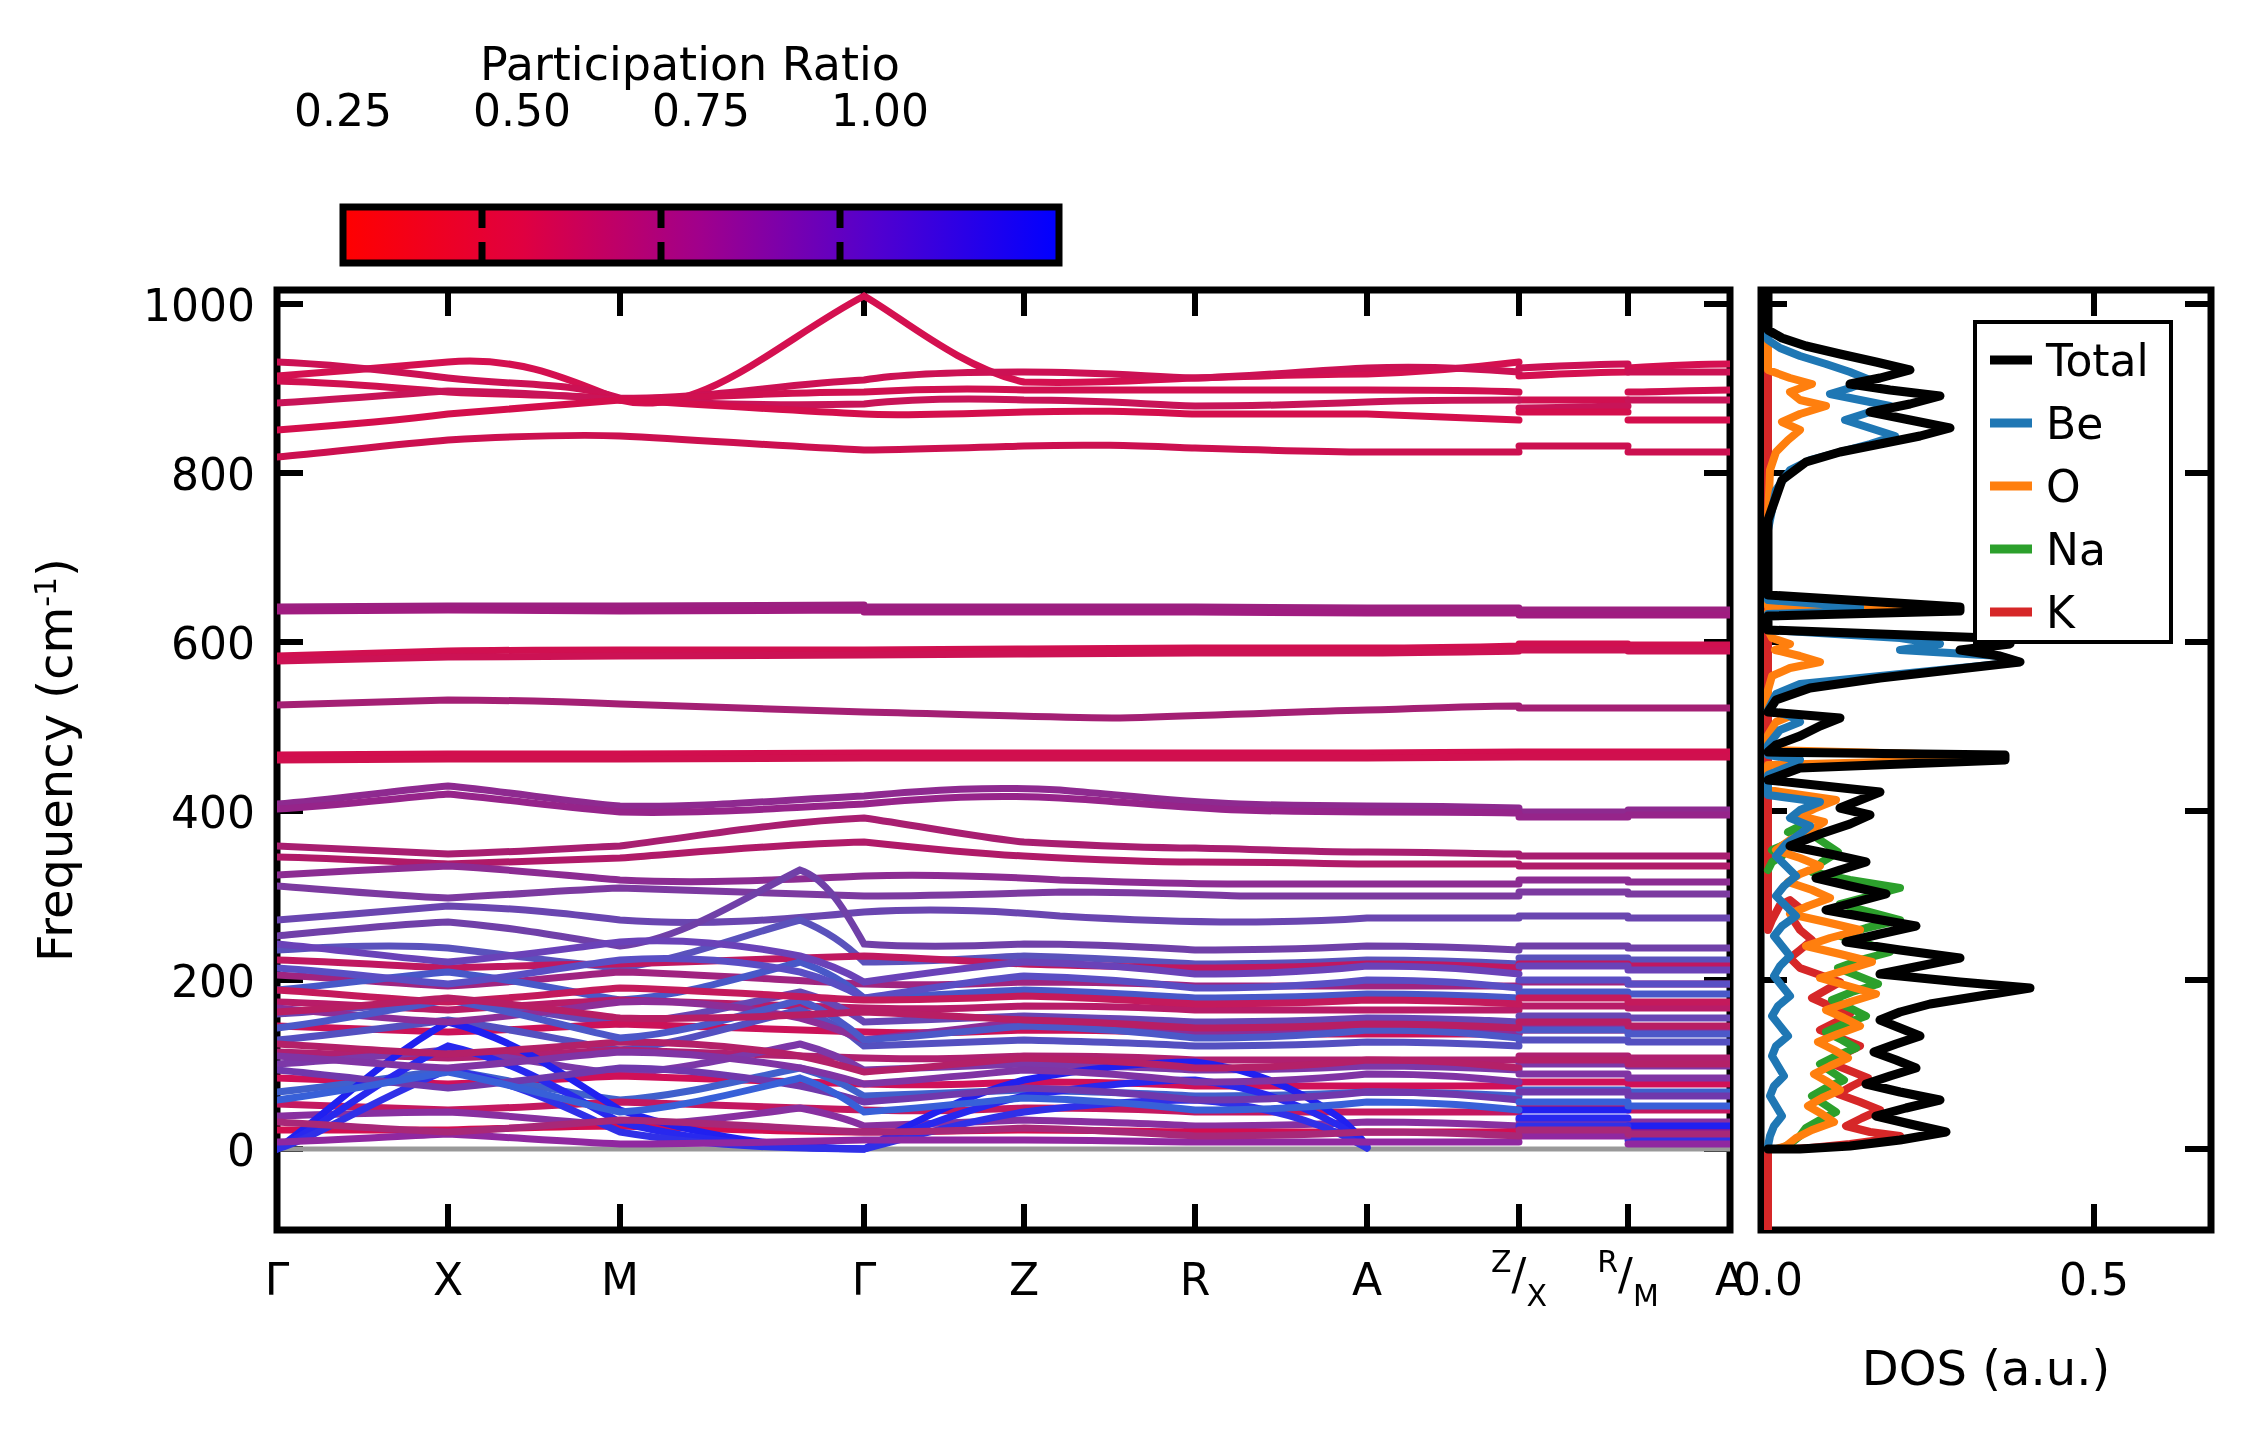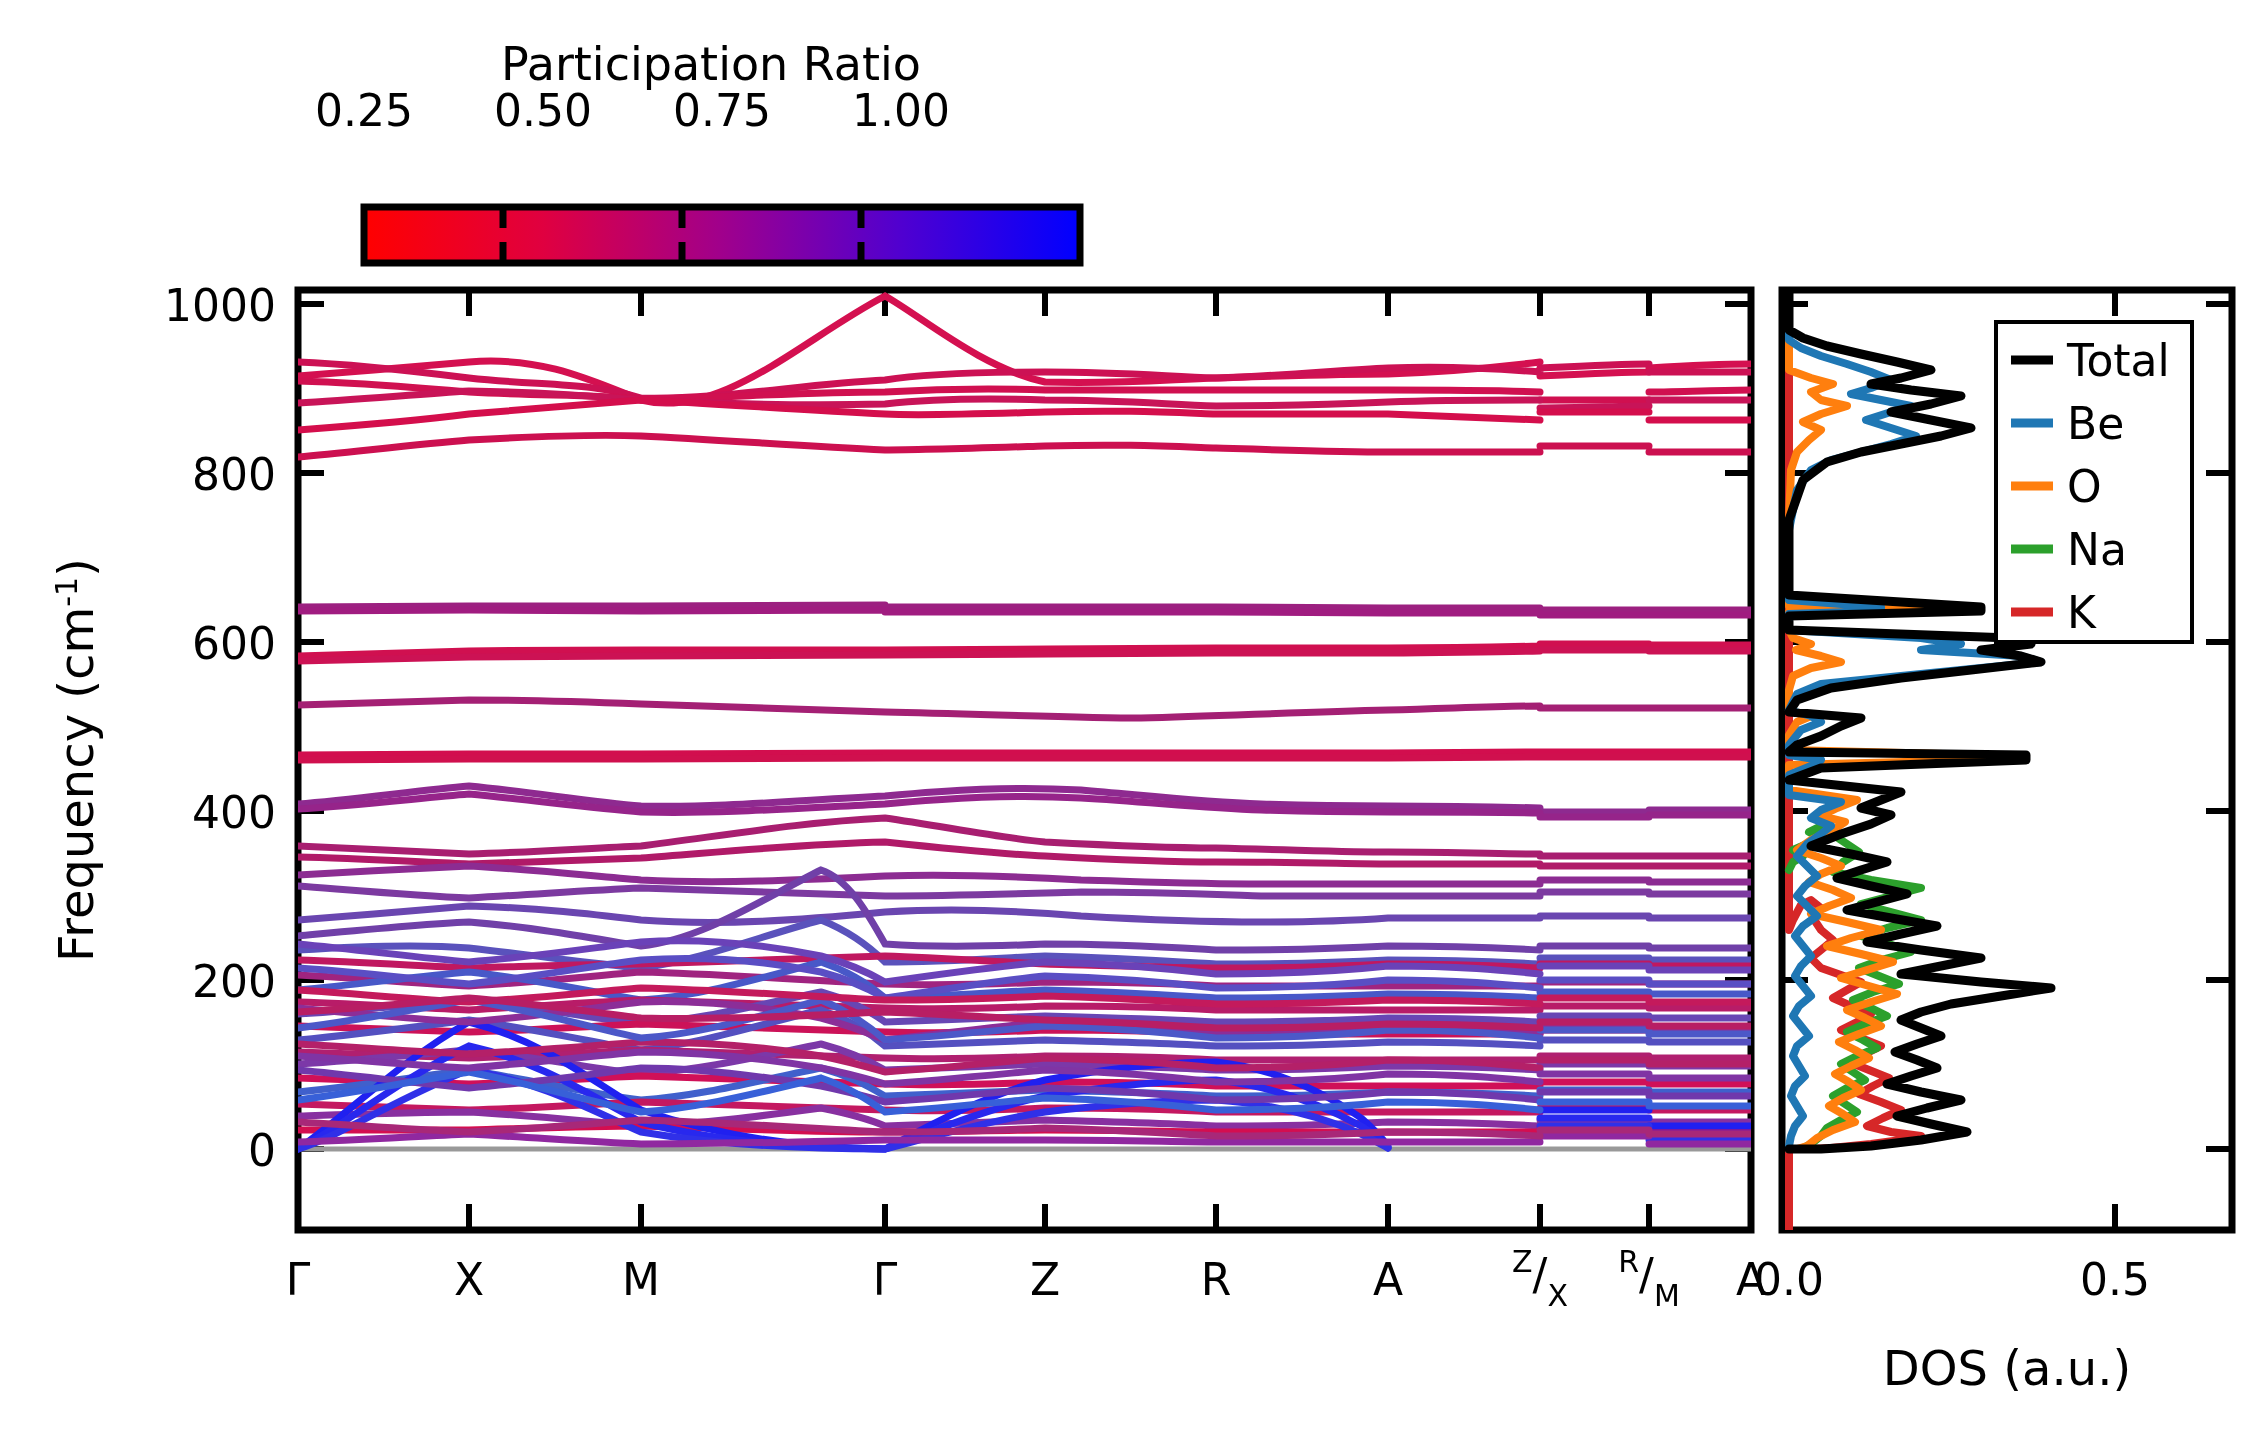--- a/index.html
+++ b/index.html
@@ -1,18 +1,18 @@
 <!DOCTYPE html>
 <html><head>
 <meta charset="utf-8">
 <style>
   html,body{margin:0;padding:0;background:#ffffff;}
   body{width:2259px;height:1455px;position:relative;
        font-family:"DejaVu Sans","Liberation Sans",sans-serif;color:#000;}
-  .fig{position:absolute;inset:0;margin-left:21px;}
+  .fig{position:absolute;inset:0;}
   svg{display:block;}
   .ttl{font-size:46px;fill:#000;}
   .tick{font-size:44px;fill:#000;}
   .axlab{font-size:48px;fill:#000;}
   .leg{font-size:44px;fill:#000;}
   .sup{font-size:30px;fill:#000;}
 </style>
 </head>
 <body>
 

